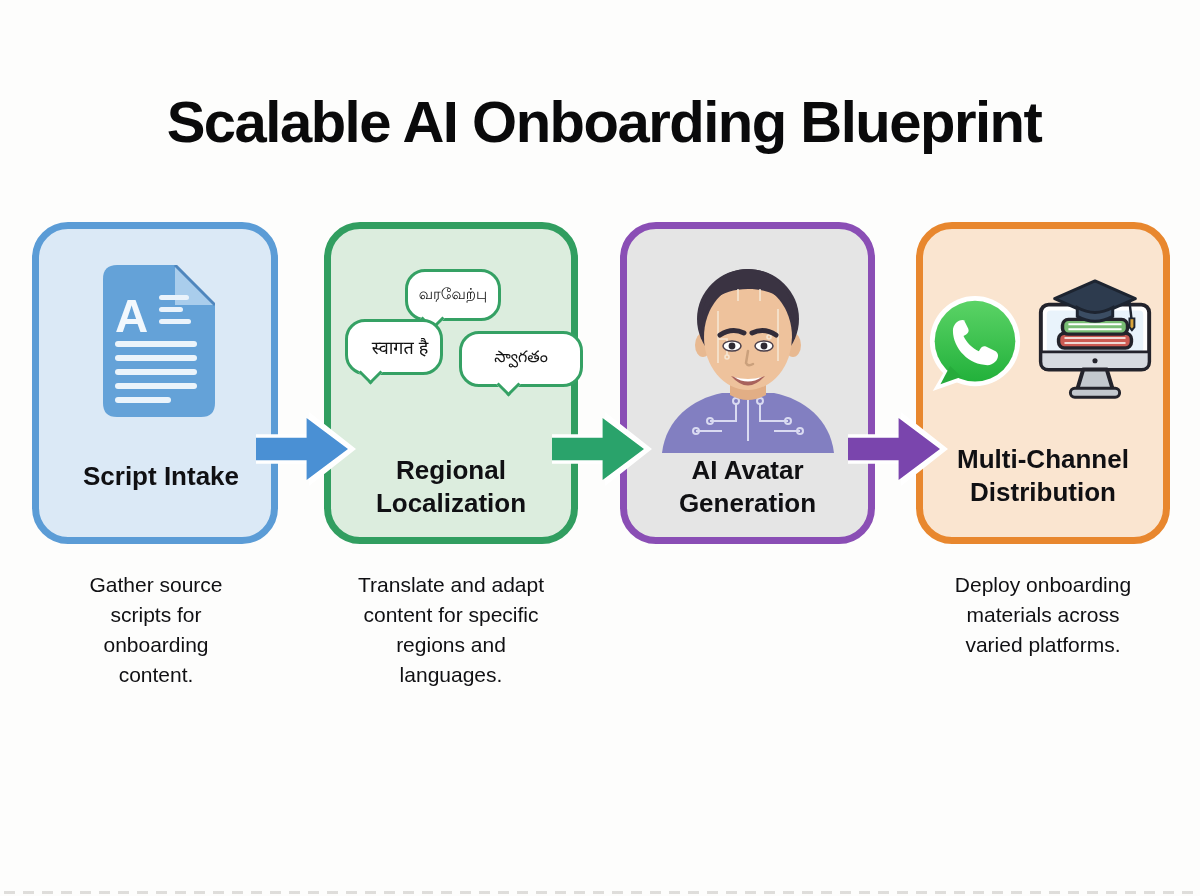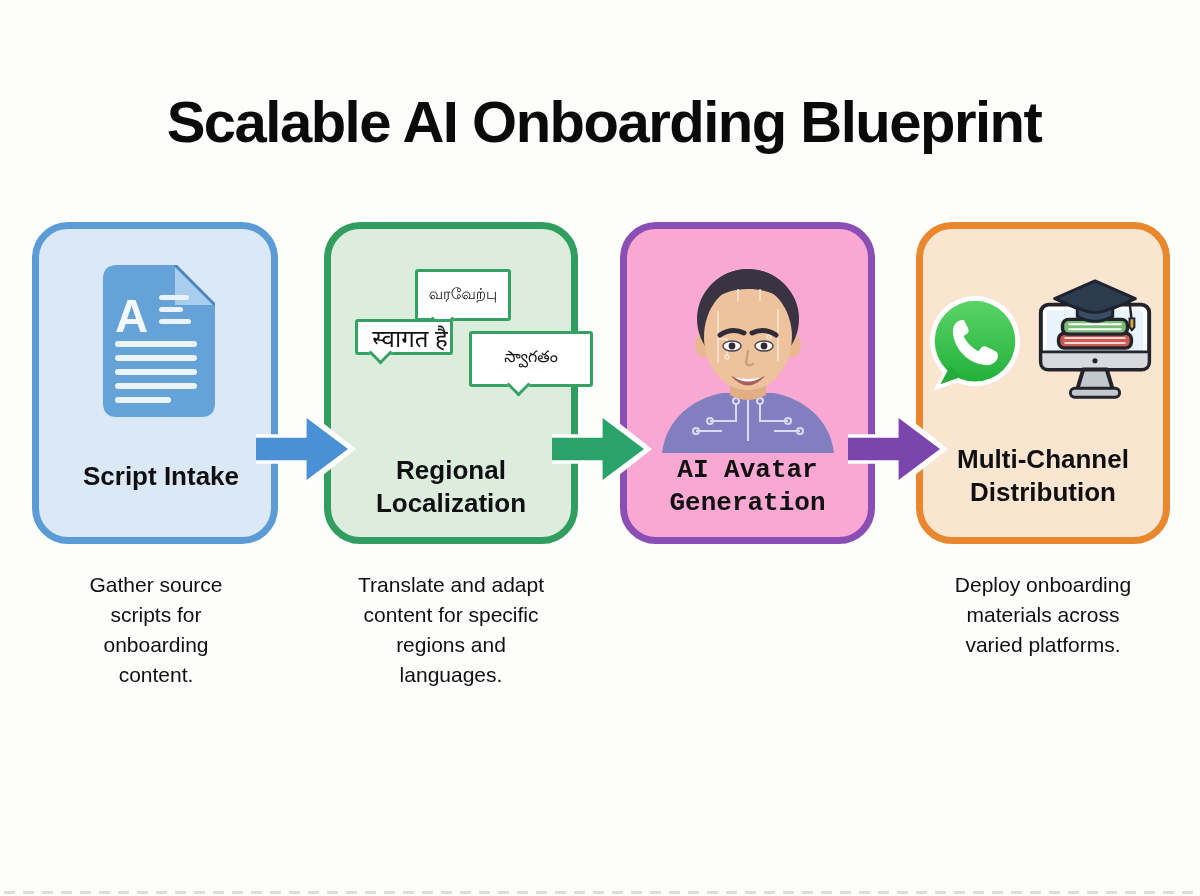--- a/index.html
+++ b/index.html
@@ -23,27 +23,27 @@
 
   
   .doc-wrap{position:absolute;top:36px;left:50%;transform:translateX(-50%);width:120px;height:152px;}
   .avatar-wrap{position:absolute;top:16px;left:50%;transform:translateX(-50%);width:200px;height:208px;overflow:hidden;}
   .channel-icons{position:absolute;top:50px;left:0;right:0;display:flex;justify-content:center;align-items:flex-start;gap:8px;}
   .wa-wrap{margin-top:16px;width:96px;height:100px;}
   .mon-wrap{width:128px;height:128px;}
 
   
   .bubbles{position:absolute;inset:0;}
-  .bubble{position:absolute;background:#fff;border:3px solid #35a164;border-radius:3px;
-          display:flex;align-items:center;justify-content:center;color:#131313;box-sizing:border-box;margin-left:10px;}
+  .bubble{position:absolute;background:#fff;border:3px solid #35a164;border-radius:20px;
+          display:flex;align-items:center;justify-content:center;color:#131313;box-sizing:border-box;}
   .bubble::after{content:"";position:absolute;bottom:-9px;width:14px;height:14px;background:#fff;
           border-right:3px solid #35a164;border-bottom:3px solid #35a164;transform:rotate(45deg);}
   .b-top{left:74px;top:40px;width:96px;height:52px;font-size:15px;}
   .b-top::after{left:16px;}
-  .b-left{left:14px;top:90px;width:98px;height:36px;font-size:24px;padding-left:12px;}
+  .b-left{left:14px;top:90px;width:98px;height:56px;font-size:18px;padding-left:12px;}
   .b-left::after{left:14px;}
   .b-right{left:128px;top:102px;width:124px;height:56px;font-size:16px;}
   .b-right::after{left:38px;}
 
   
   .arrow{position:absolute;top:412px;width:100px;height:74px;z-index:5;}
   .arrow .halo{position:absolute;inset:0;background:#ffffff;
         clip-path:polygon(0% 30%,53% 30%,53% 0%,100% 50%,53% 100%,53% 70%,0% 70%);}
   .arrow .fill{position:absolute;left:0;top:6px;right:8px;bottom:6px;
         clip-path:polygon(0% 32%,55% 32%,55% 0%,100% 50%,55% 100%,55% 68%,0% 68%);}
@@ -93,21 +93,21 @@
         <span>स्वागत है</span>
       </div>
       <div class="bubble b-right">
         <span>స్వాగతం</span>
       </div>
     </div>
     <div class="step-label">Regional
 Localization</div>
   </section>
 
-  <section class="step s2" style="background-color: #f9a8d4; border-color: rgb(138, 78, 181); font-family: Liberation Mono, monospace;">
+  <section class="step s2" style="background-color: #e5e5e5; border-color: rgb(138, 78, 181);">
     <div class="avatar-wrap">
       <svg width="200" height="208" viewBox="0 0 200 208">
 
         <path d="M14 208 C18 174 44 154 74 148 L126 148 C156 154 182 174 186 208 Z" fill="#827fc1"></path>
 
         <g stroke="#d9daf1" stroke-width="2" fill="none">
           <path d="M100 152 V196"></path>
           <path d="M88 158 V176 H62 "></path>
           <path d="M112 158 V176 H140"></path>
           <path d="M74 186 H48"></path>

